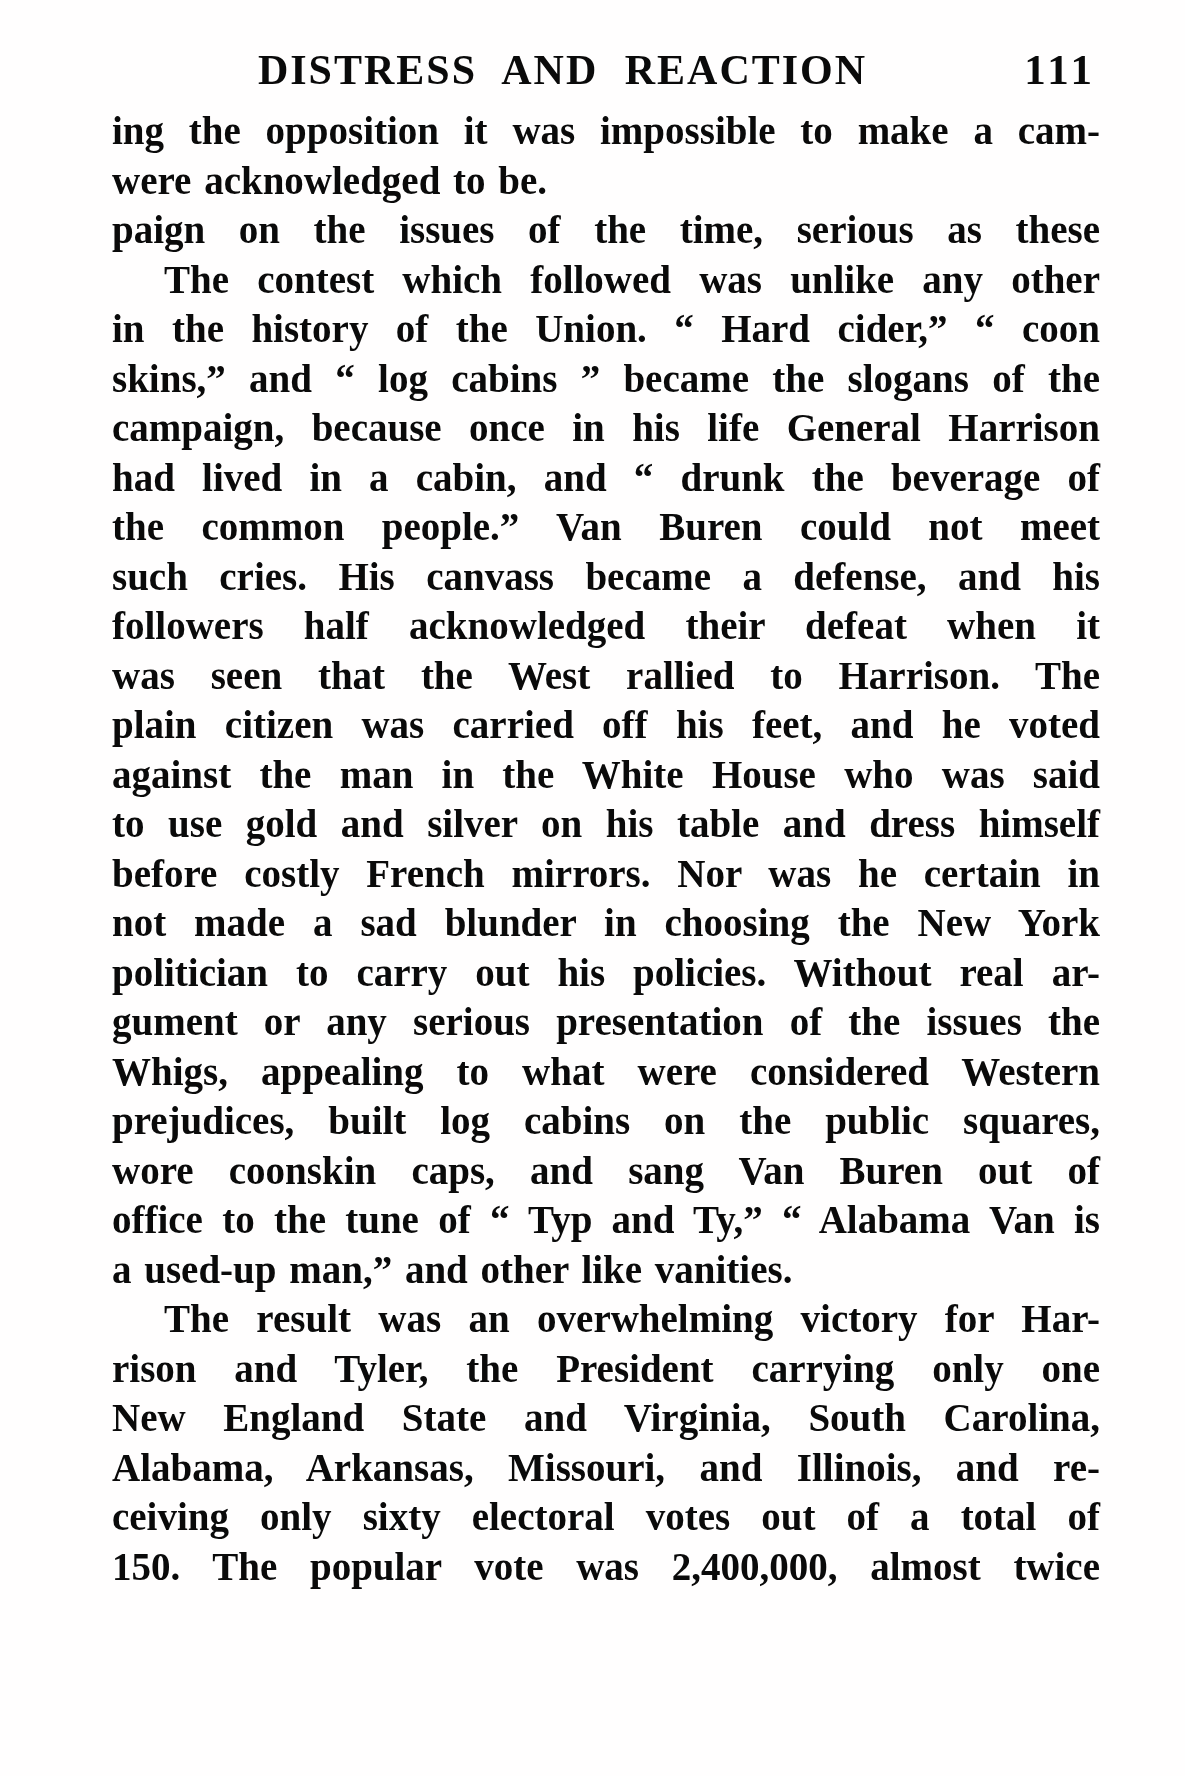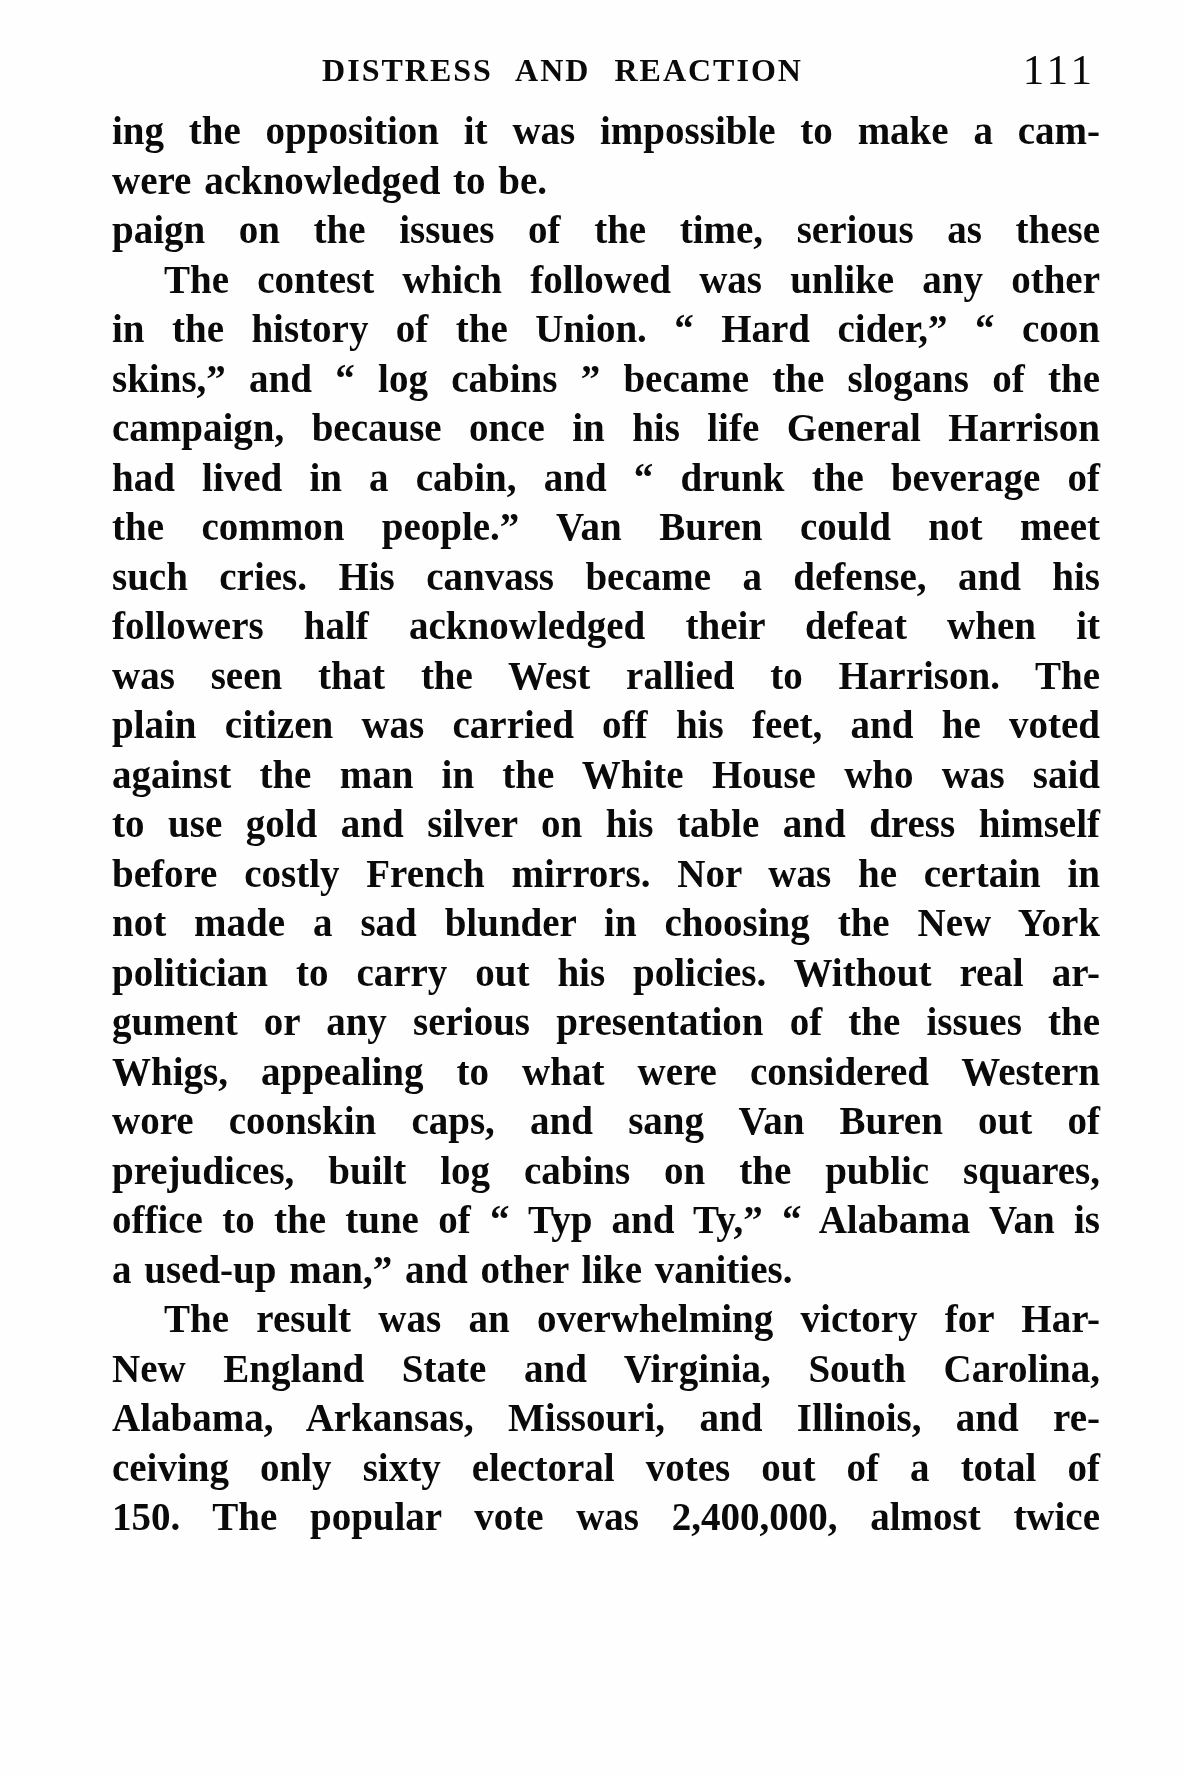--- a/index.html
+++ b/index.html
@@ -19,33 +19,33 @@
   .running-head {
     position: absolute;
     top: 40px;
     left: 115px;
     width: 985px;
     height: 60px;
   }
   .head-title {
     display: block;
     text-align: center;
-    font-size: 32px;
+    font-size: 42px;
     font-weight: bold;
     letter-spacing: 2px;
     word-spacing: 14px;
     line-height: 60px;
     transform: translateX(-45px);
   }
   .page-num {
     position: absolute;
     right: 4px;
     top: 0;
     font-size: 43px;
-    font-weight: normal;
+    font-weight: bold;
     letter-spacing: 4px;
     line-height: 60px;
   }
   .text-block {
     position: absolute;
     top: 106px;
     left: 112px;
     width: 988px;
   }
   .line {
@@ -87,23 +87,24 @@
       <div class="line">followers half acknowledged their defeat when it</div>
       <div class="line">was seen that the West rallied to Harrison. The</div>
       <div class="line">plain citizen was carried off his feet, and he voted</div>
       <div class="line">against the man in the White House who was said</div>
       <div class="line">to use gold and silver on his table and dress himself</div>
       <div class="line">before costly French mirrors. Nor was he certain in</div>
       <div class="line">not made a sad blunder in choosing the New York</div>
       <div class="line">politician to carry out his policies. Without real ar-</div>
       <div class="line">gument or any serious presentation of the issues the</div>
       <div class="line">Whigs, appealing to what were considered Western</div>
+      <div class="line">prejudices, built log cabins on the public squares,</div>
       <div class="line">wore coonskin caps, and sang Van Buren out of</div>
-      <div class="line">prejudices, built log cabins on the public squares,</div>
       <div class="line">office to the tune of “ Typ and Ty,” “ Alabama Van is</div>
       <div class="line endpara">a used-up man,” and other like vanities.</div>
       <div class="line indent">The result was an overwhelming victory for Har-</div>
+      <div class="line">rison and Tyler, the President carrying only one</div>
       <div class="line">New England State and Virginia, South Carolina,</div>
       <div class="line">Alabama, Arkansas, Missouri, and Illinois, and re-</div>
       <div class="line">ceiving only sixty electoral votes out of a total of</div>
       <div class="line">150. The popular vote was 2,400,000, almost twice</div>
     </div>
 </div>
 
 </body></html>

